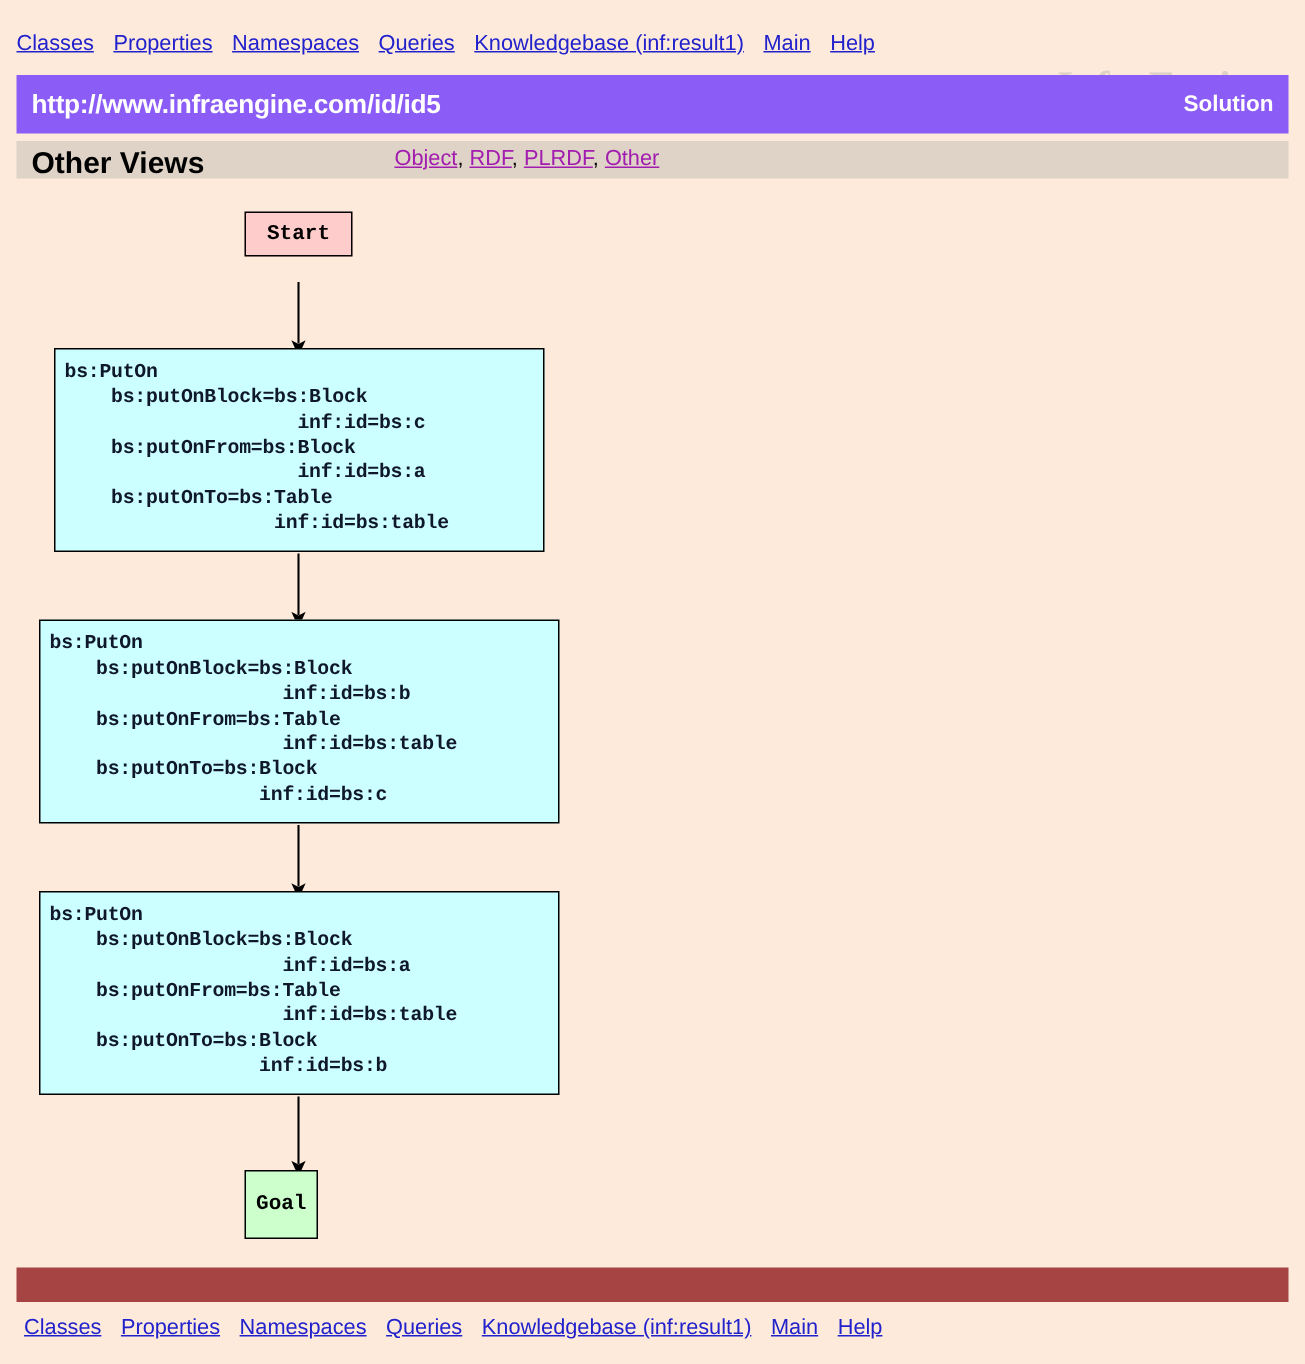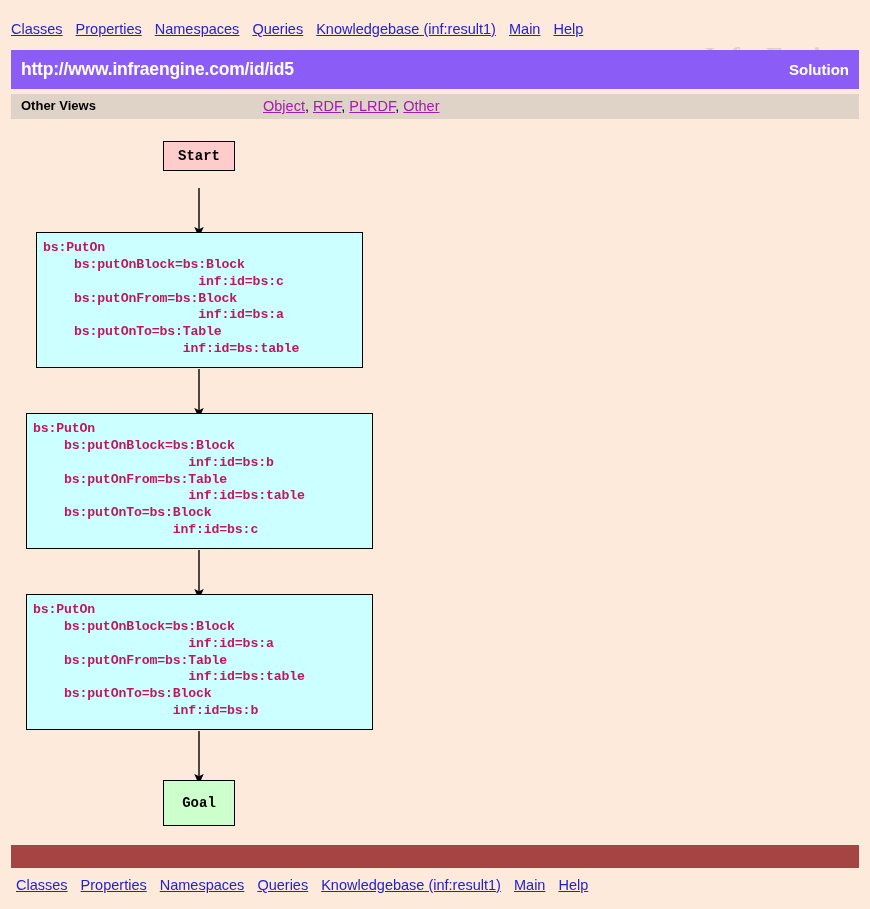--- a/index.html
+++ b/index.html
@@ -81,21 +81,21 @@
     width: 848px;
     height: 25px;
     background: #ded3c6;
     box-sizing: border-box;
   }
   .viewsbar .label {
     position: absolute;
     left: 10px;
     top: 4px;
     font-weight: bold;
-    font-size: 13px;
+    font-size: 20px;
     color: #000;
   }
   .viewsbar .links {
     position: absolute;
     left: 252px;
     top: 4px;
     font-size: 14.5px;
     color: #000;
     white-space: nowrap;
   }
@@ -141,21 +141,21 @@
   .node.step {
     background: #ccffff;
     padding: 7px 4px 6px 6px;
   }
   .node.step pre {
     margin: 0;
     font-family: "Liberation Mono", monospace;
     font-weight: bold;
     font-size: 13.2px;
     line-height: 16.85px;
-    color: #be185d;
+    color: #0f172a;
     white-space: pre;
     letter-spacing: -0.15px;
   }
 
   
   .footbar {
     position: absolute;
     left: 11px;
     top: 845px;
     width: 848px;
@@ -243,21 +243,21 @@
   <div class="node step" style="left:26px; top:475px; width:347px; height:136px;">
     <pre>bs:PutOn
     bs:putOnBlock=bs:Block
                     inf:id=bs:a
     bs:putOnFrom=bs:Table
                     inf:id=bs:table
     bs:putOnTo=bs:Block
                   inf:id=bs:b</pre>
   </div>
 
-  <div class="node terminal goal" style="left:163px; top:661px; width:72px; height:46px;">Goal</div>
+  <div class="node terminal goal" style="left:163px; top:661px; width:49px; height:46px;">Goal</div>
 
 </div>
 
 <div class="footbar"></div>
 
 <div class="footnav">
   <a href="#">Classes</a>
   <a href="#">Properties</a>
   <a href="#">Namespaces</a>
   <a href="#">Queries</a>

